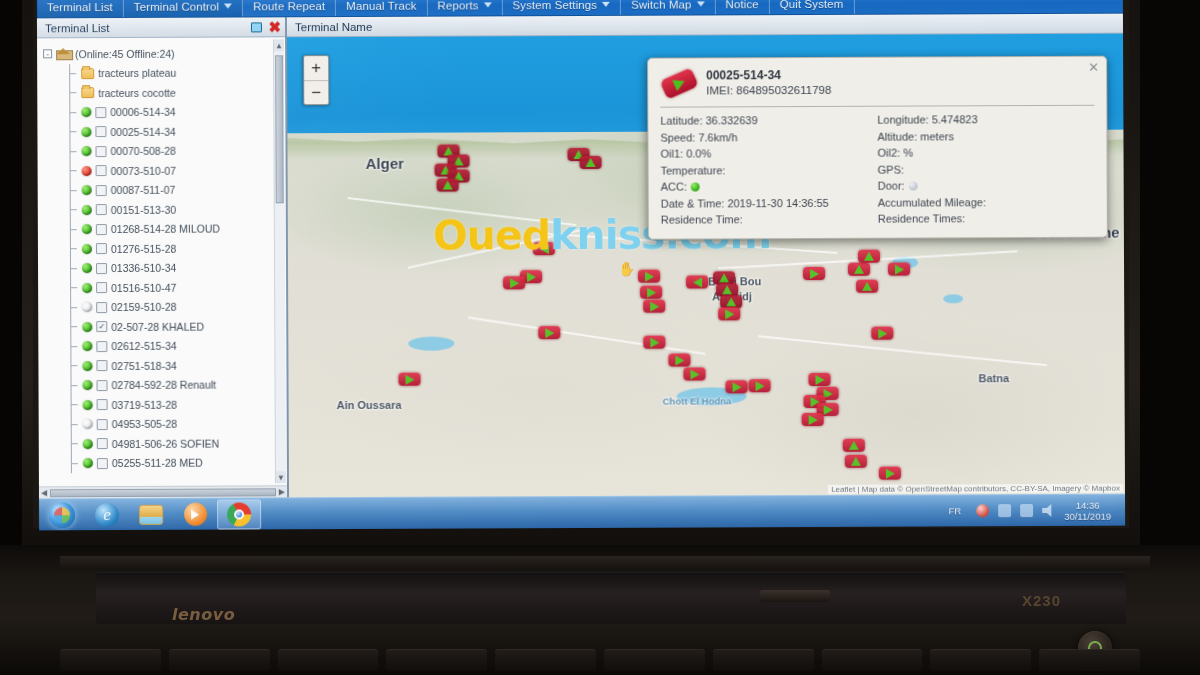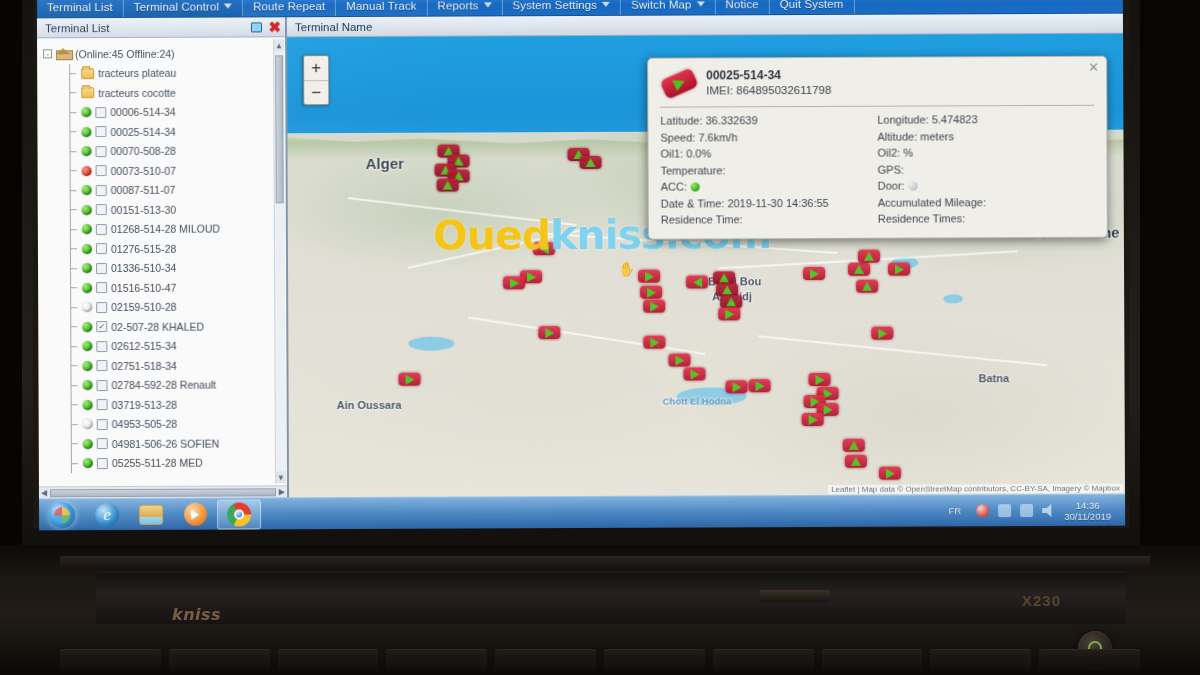--- a/index.html
+++ b/index.html
@@ -963,21 +963,21 @@
           <div>30/11/2019</div>
         </span>
       </div>
     </div>
   </div>
   <div class="glare"></div>
 
   <div class="lower-body"></div>
   <div class="hingebar"></div>
   <div class="palmrest"></div>
-  <div class="lenovo-logo">kniss</div>
+  <div class="lenovo-logo">lenovo</div>
   <div class="model-logo">X230</div>
   <div class="trackpoint-btns"></div>
   <div class="pwrbtn"></div>
   <div class="keyrow">
     <span class="key"></span>
     <span class="key"></span>
     <span class="key"></span>
     <span class="key"></span>
     <span class="key"></span>
     <span class="key"></span>

